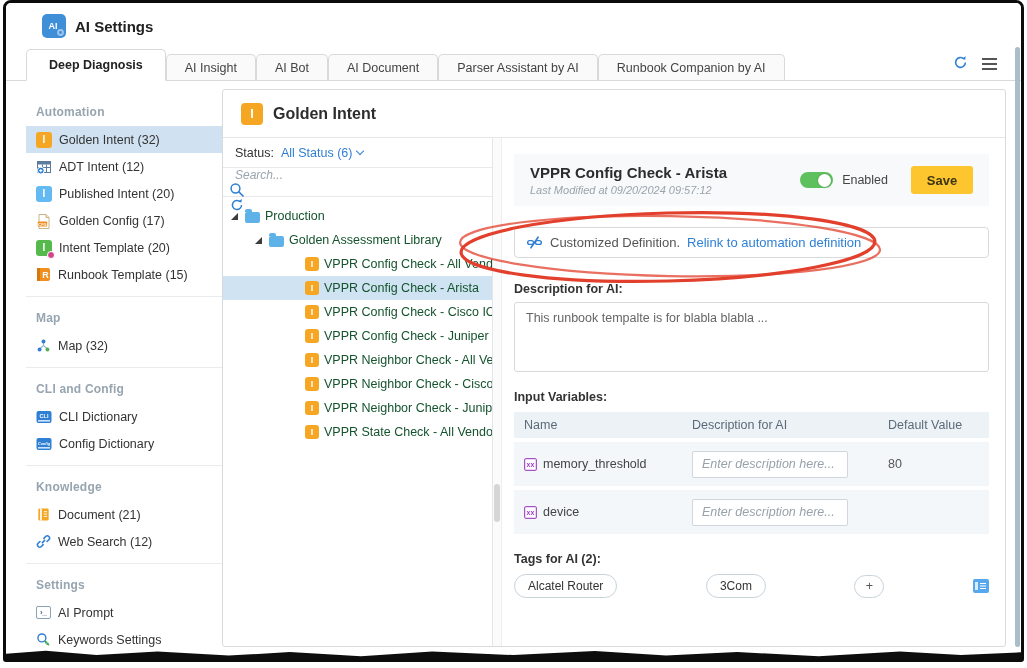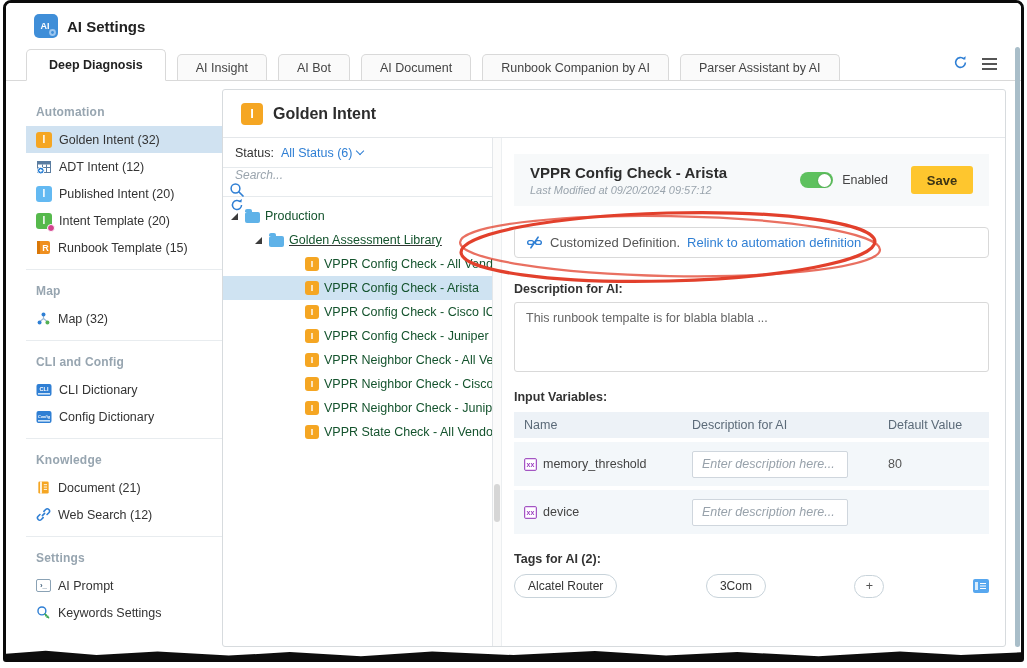--- a/index.html
+++ b/index.html
@@ -1,26 +1,26 @@
 <!DOCTYPE html>
 <html><head>
 <meta charset="utf-8">
 <style>
   * { margin:0; padding:0; box-sizing:border-box; }
   body { background:#fff; font-family:"Liberation Sans", sans-serif; font-size:12.5px; color:#333; }
   .window { position:relative; width:1021px; height:662px; margin:0 auto; border:3px solid #0b0b0b;
             border-radius:8px 8px 3px 3px; background:#fff; overflow:hidden; }
 
   
-  .app-header { position:absolute; top:0; left:0; right:0; height:46px; display:flex; align-items:center; padding-left:28px; gap:9px; background:#fff; }
+  .app-header { position:absolute; top:0; left:0; right:0; height:46px; display:flex; align-items:center; padding-left:36px; gap:9px; background:#fff; }
   .page-title { font-size:15px; font-weight:700; color:#222; }
 
   
   .tabbar { position:absolute; top:46px; left:0; right:0; height:32px; display:flex; align-items:flex-end; padding-left:20px; border-bottom:1px solid #d9d9d9; background:#fff; }
-  .tab { height:26px; display:flex; align-items:center; padding:0 18px; background:#fafafa; border:1px solid #d9d9d9; border-bottom:none; border-radius:5px 5px 0 0; margin-right:11px; color:#444; cursor:pointer; white-space:nowrap; }
+  .tab { height:26px; display:flex; align-items:center; padding:0 18px; background:#fafafa; border:1px solid #d9d9d9; border-bottom:none; border-radius:5px 5px 0 0; margin-right:0; color:#444; cursor:pointer; white-space:nowrap; }
   .tab.active { height:32px; background:#fff; font-weight:700; color:#222; margin-bottom:-1px; border-bottom:1px solid #fff; padding:0 22px; z-index:2; }
   .tab-actions { position:absolute; top:52px; right:24px; display:flex; align-items:center; gap:14px; z-index:3; }
   .menu-ic { display:inline-block; width:15px; height:2px; background:#555; box-shadow:0 -5px 0 #555, 0 5px 0 #555; margin:7px 0; }
 
   
   .sidebar { position:absolute; top:88px; left:20px; width:196px; bottom:12px; background:#fff; overflow:hidden; }
   .side-section { padding:10px 0 8px 0; }
   .side-section + .side-section { border-top:1px solid #e8ecef; }
   .side-title { color:#97a5b0; font-weight:700; font-size:12px; padding:4px 0 7px 10px; letter-spacing:.2px; }
   .side-item { display:flex; align-items:center; gap:7px; height:27px; padding-left:10px; cursor:pointer; color:#333; }
@@ -48,21 +48,21 @@
   .status-value { color:#2f7fd4; display:flex; align-items:center; gap:5px; cursor:pointer; }
   .chev { width:6px; height:6px; border-right:1.6px solid #2f7fd4; border-bottom:1.6px solid #2f7fd4; transform:rotate(45deg); margin-top:-3px; }
   .search-row { height:29px; display:flex; align-items:stretch; border-bottom:1px solid #e6eaed;flex-direction:column; }
   .search-row input { flex:1; border:none; outline:none; padding:0 12px; font-size:12px; font-family:inherit; color:#333; }
   .search-row input::placeholder { font-style:italic; color:#9aa4ad; }
   .sr-ic { width:27px; display:flex; align-items:center; justify-content:center; cursor:pointer; }
   .sr-sep { width:1px; background:#e6eaed; }
   .tree { padding-top:7px; }
   .t-row { height:24px; display:flex; align-items:center; gap:5px; cursor:pointer; white-space:nowrap; }
   .t-row.sel { background:#cfe3f2; }
-  .d0 { padding-left:8px; } .d1 { padding-left:32px;text-decoration:underline; } .d2 { padding-left:55px; } .d3 { padding-left:82px; }
+  .d0 { padding-left:8px; } .d1 { padding-left:32px; } .d2 { padding-left:55px; } .d3 { padding-left:82px; }
   .tw { width:0; height:0; border-style:solid; border-width:0 0 7px 7px; border-color:transparent transparent #3c3c3c transparent; margin-right:2px; flex:none; }
   .t-folder { width:15px; height:11px; background:#5fb2e8; border-radius:2px; position:relative; margin-top:3px; flex:none; }
   .t-folder::before { content:""; position:absolute; top:-3px; left:0; width:7px; height:3px; background:#5fb2e8; border-radius:2px 2px 0 0; }
   .gear-pair { position:relative; width:17px; height:15px; flex:none; color:#5b87c9; }
   .gear-pair::before { content:"\2699"; font-size:13px; position:absolute; left:0; top:-1px; }
   .gear-pair::after { content:"\2699"; font-size:8px; position:absolute; right:0; top:-3px; color:#8aa9d6; }
   .t-label { color:#14532d; }
 
   
   .scroll-strip { width:9px; flex:none; background:#fbfbfb; border-right:1px solid #eceff1; position:relative; }
@@ -129,24 +129,24 @@
     <div class="tab">
         <span>AI Insight</span>
       </div>
     <div class="tab">
         <span>AI Bot</span>
       </div>
     <div class="tab">
         <span>AI Document</span>
       </div>
     <div class="tab">
+        <span>Parser Assistant by AI</span>
+      </div>
+    <div class="tab">
         <span>Runbook Companion by AI</span>
-      </div>
-    <div class="tab">
-        <span>Parser Assistant by AI</span>
       </div>
   </nav>
   <div class="tab-actions">
     <span><svg width="15" height="15" viewBox="0 0 16 16">
           <path d="M13.2 8a5.2 5.2 0 1 1-1.5-3.7" fill="none" stroke="#2f7fd4" stroke-width="1.7"></path>
           <path d="M13.6 1.2 13 5 9.4 3.9Z" fill="#2f7fd4"></path>
         </svg></span>
     <span class="menu-ic"></span>
   </div>
 
@@ -163,20 +163,29 @@
             <rect x="1.5" y="2.5" width="13" height="3" fill="#5a7ca0"></rect>
             <path d="M1.5 8.5h13M6.5 5.5v8M10.5 5.5v8" stroke="#5a7ca0" fill="none"></path>
             <circle cx="4.8" cy="11.6" r="3.4" fill="#1f7ad4" stroke="#fff"></circle>
             <path d="M4.8 10v3.2M3.2 11.6h3.2" stroke="#fff" stroke-width="1.1"></path>
           </svg>
         <span>ADT Intent (12)</span>
         </div>
       <div class="side-item">
           <span class="ic-i s16 blue">I</span>
           <span>Published Intent (20)</span>
+        </div>
+      <div class="side-item">
+        <svg width="16" height="16" viewBox="0 0 16 16">
+            <path d="M3 1.5h7l3 3v11H3z" fill="#fff" stroke="#c9b38a"></path>
+            <path d="M10 1.5v3h3" fill="#f3e2bd" stroke="#c9b38a"></path>
+            <rect x="1.8" y="8.6" width="9.4" height="5" rx="1" fill="#f08c1e"></rect>
+            <text x="6.5" y="12.5" font-size="4" fill="#fff" font-weight="bold" text-anchor="middle">CFG</text>
+          </svg>
+        <span>Golden Config (17)</span>
         </div>
       <div class="side-item">
           <span class="ic-i s16 green">I</span>
           <span>Intent Template (20)</span>
         </div>
       <div class="side-item">
         <svg width="15" height="15" viewBox="0 0 15 15">
             <rect x="1" y="1" width="13" height="13" rx="2" fill="#ef8f1f"></rect>
             <rect x="1" y="1" width="3" height="13" fill="#d97708"></rect>
             <text x="9.4" y="11" font-size="9" fill="#fff" font-weight="bold" text-anchor="middle">R</text>

